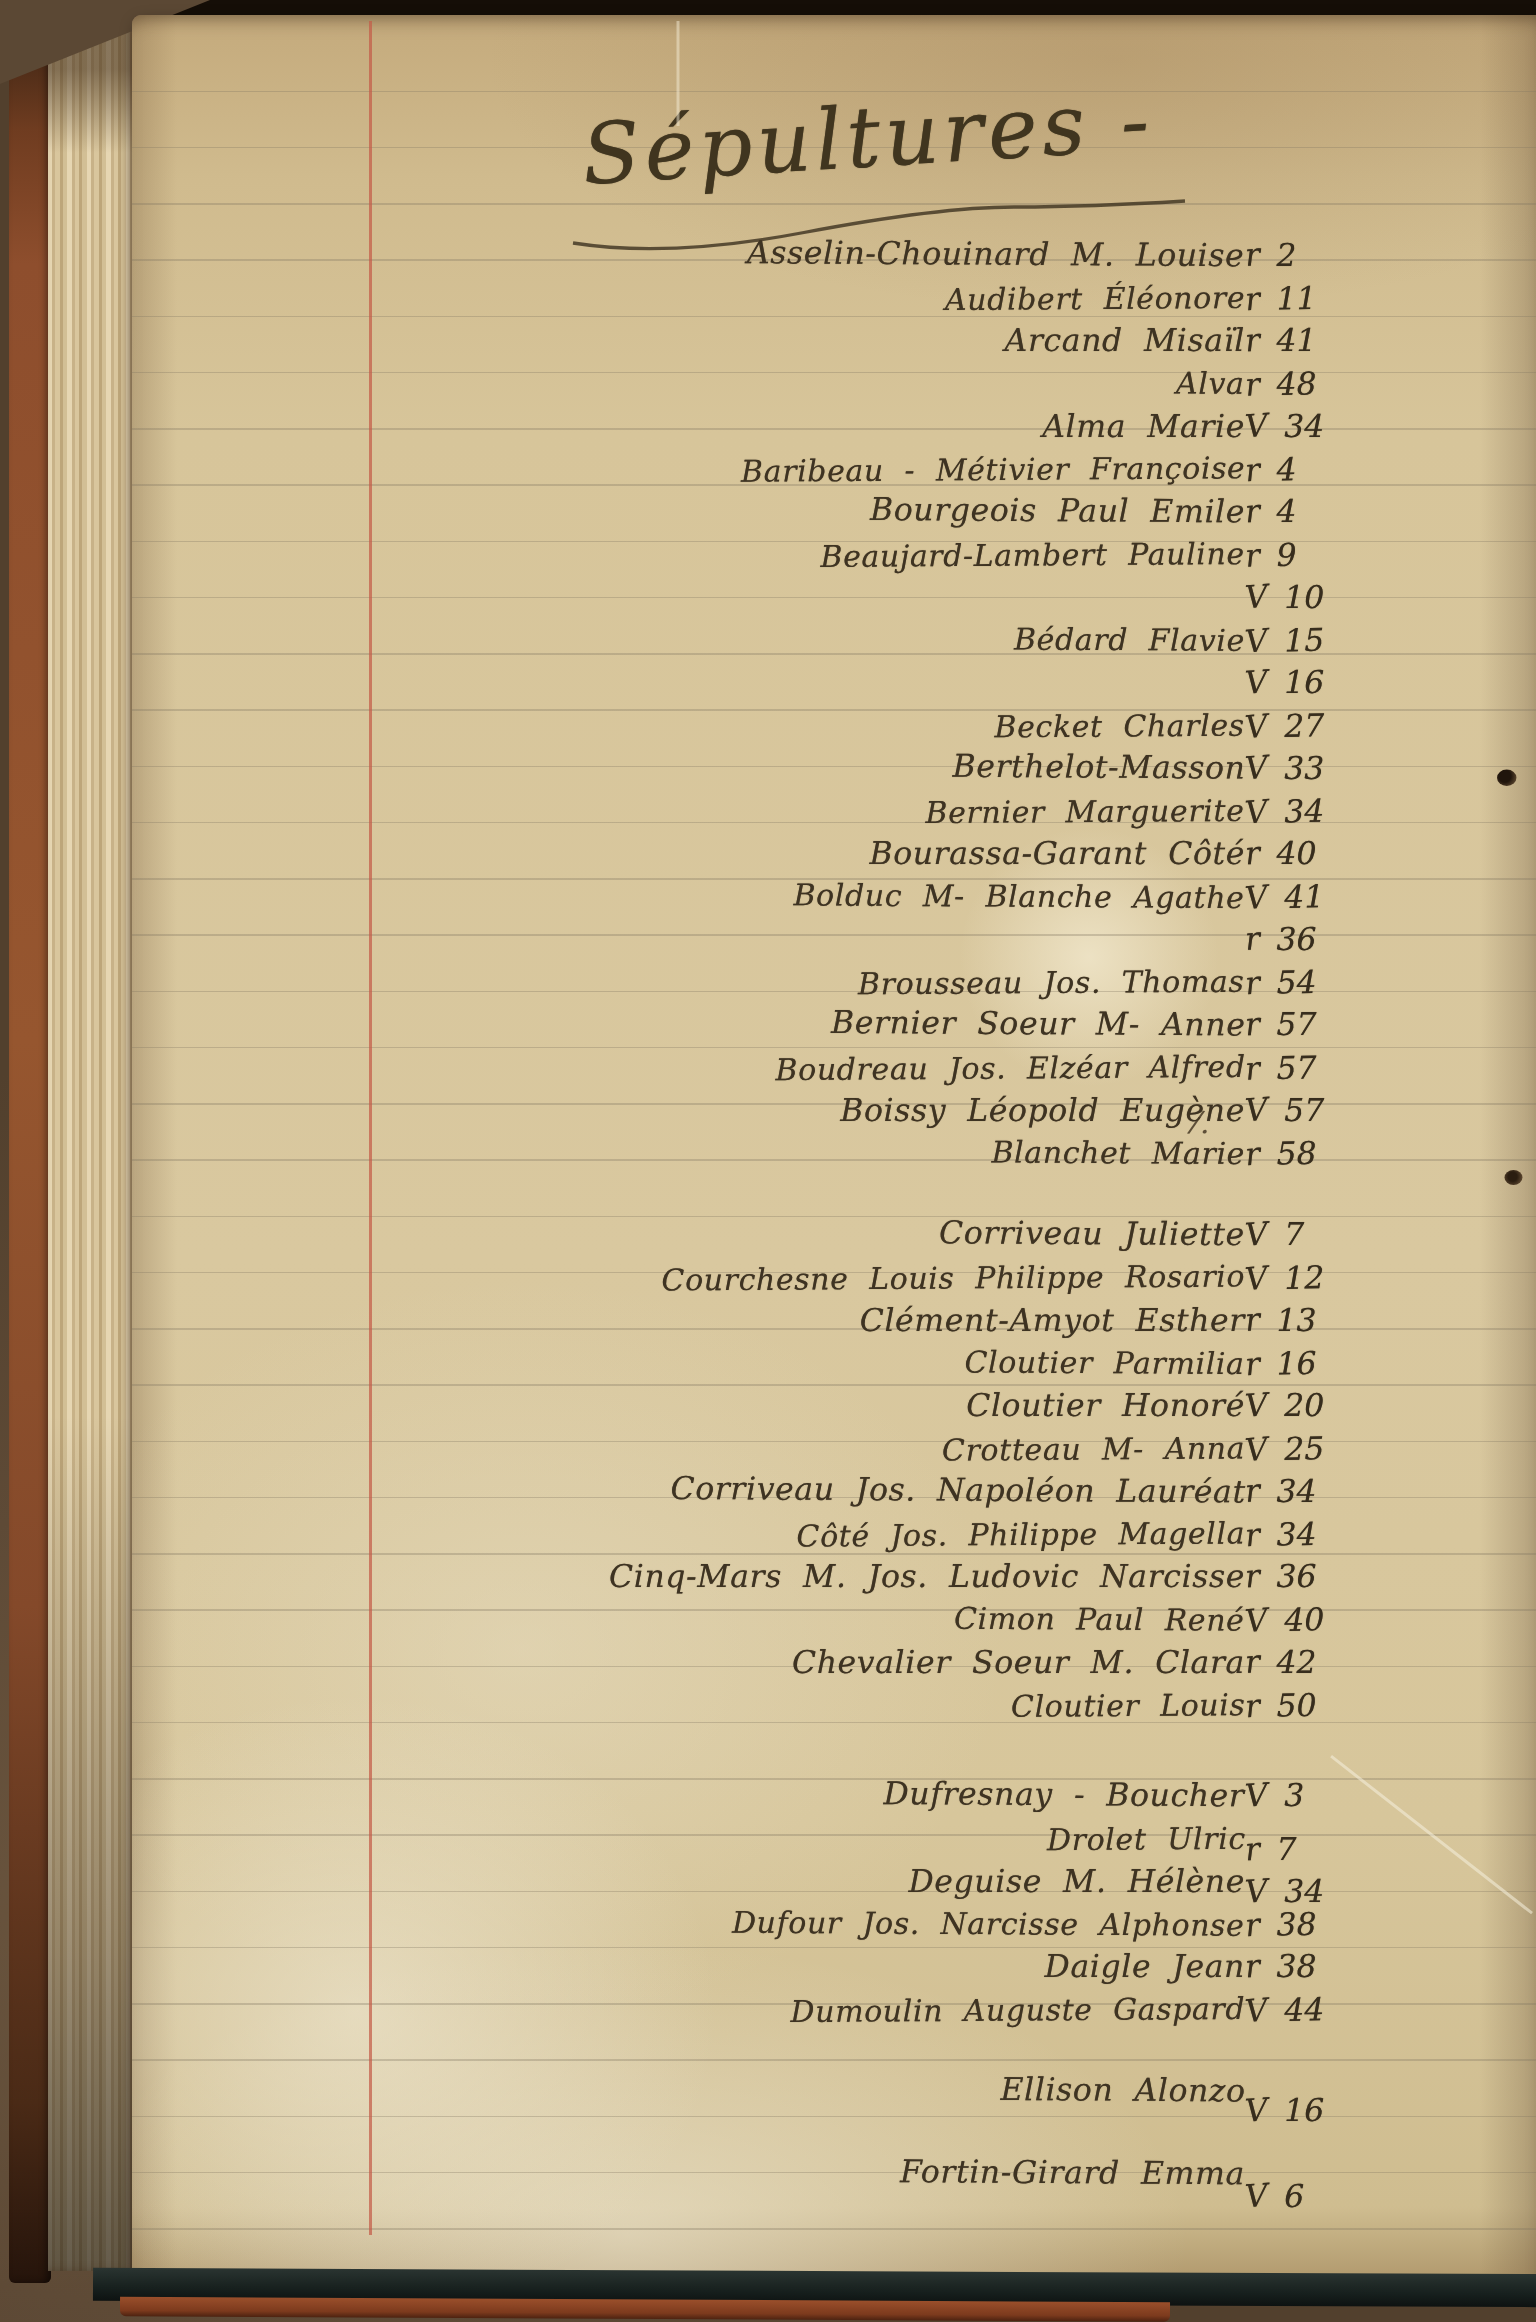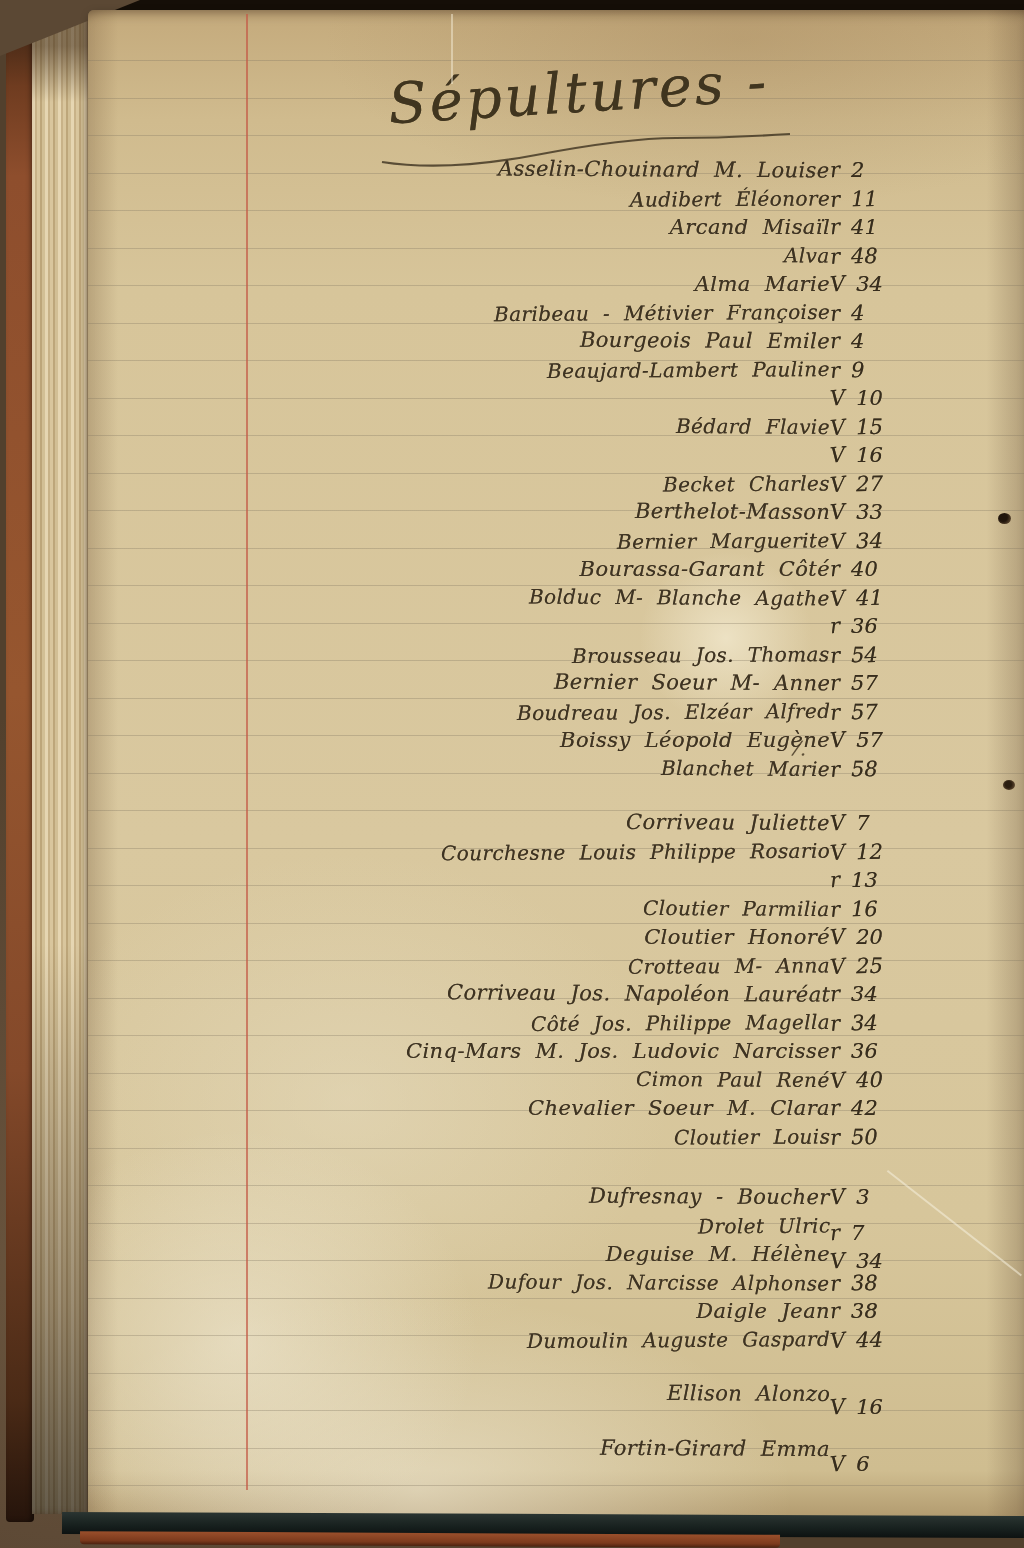--- a/index.html
+++ b/index.html
@@ -266,20 +266,21 @@
             </span>
   </div>
           <div class="row">
     <span class="name">Courchesne Louis Philippe Rosario</span>
     <span class="ref">
               <span class="ref-letter">V</span>
               <span class="ref-page">12</span>
             </span>
   </div>
           <div class="row">
+    <span class="name">Clément-Amyot Esther</span>
     <span class="ref">
               <span class="ref-letter">r</span>
               <span class="ref-page">13</span>
             </span>
   </div>
           <div class="row">
     <span class="name">Cloutier Parmilia</span>
     <span class="ref">
               <span class="ref-letter">r</span>
               <span class="ref-page">16</span>

